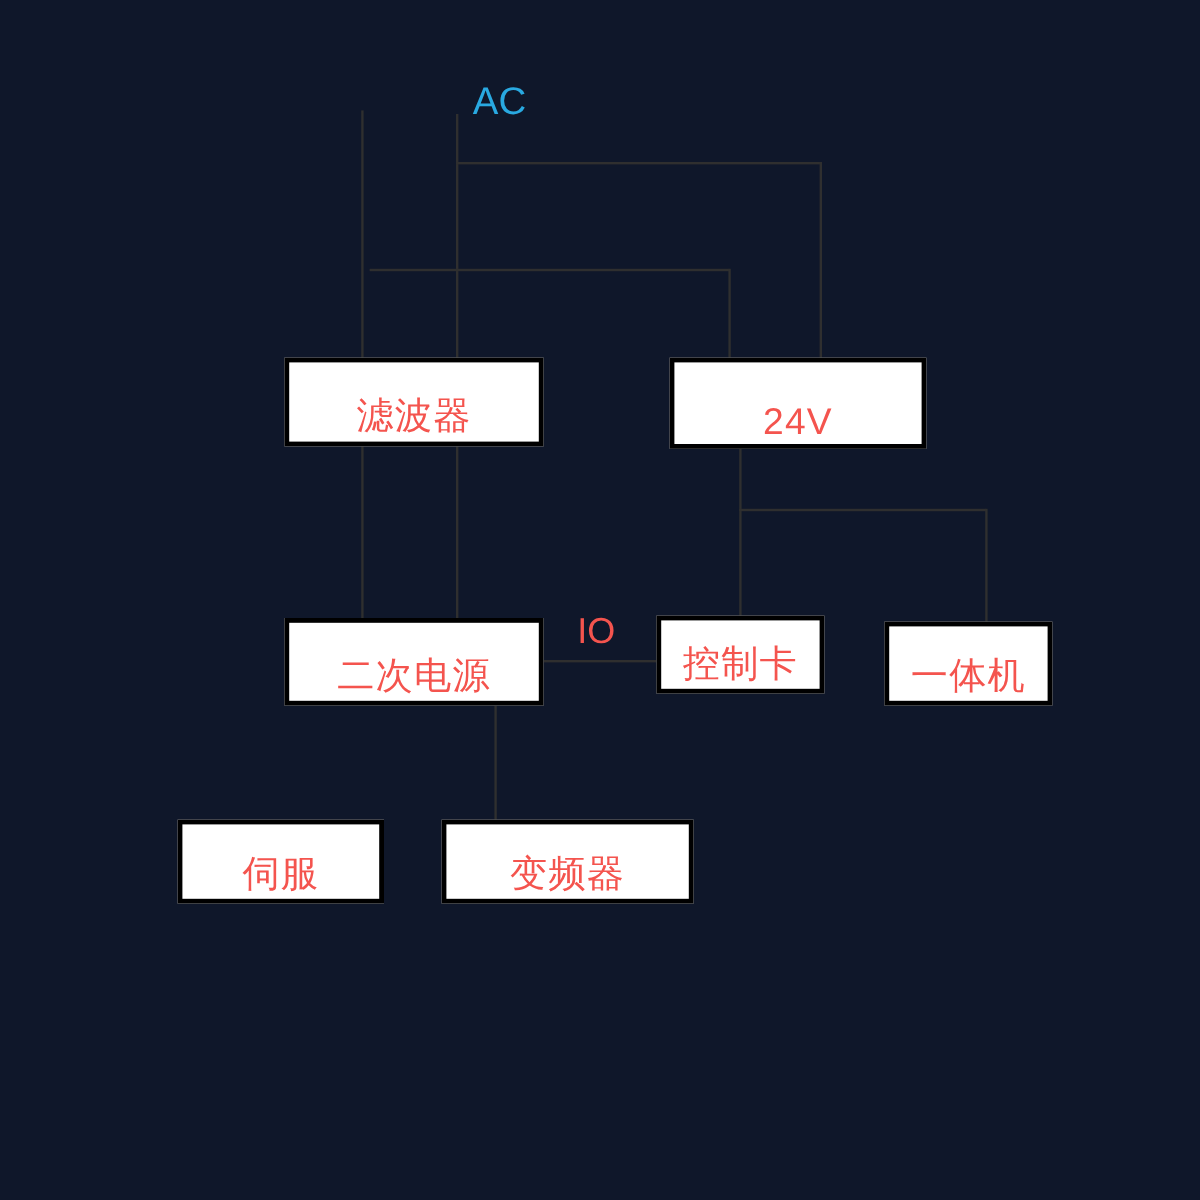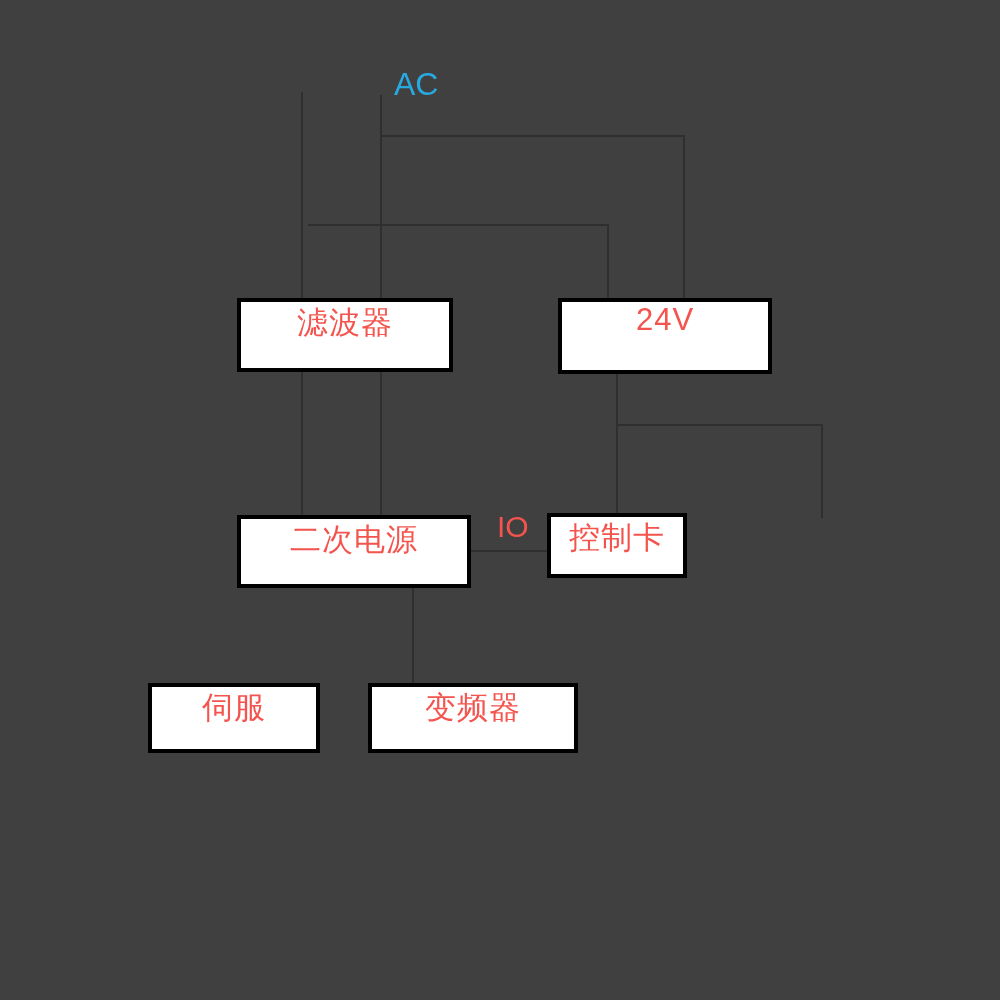--- a/index.html
+++ b/index.html
@@ -5,29 +5,29 @@
   html, body {
     margin: 0;
     padding: 0;
     background: #ffffff;
     font-family: "Liberation Sans", "DejaVu Sans", sans-serif;
   }
   #canvas {
     position: relative;
     width: 1000px;
     height: 1000px;
-    background: #404040;
+    background: #0f172a;
     overflow: hidden;
   }
   .node {
     position: absolute;
     border: 4px solid #000000;
     background: #ffffff;
     display: flex;
-    align-items: flex-start;
+    align-items: flex-end;
     justify-content: center;
     box-sizing: border-box;
   }
   .node-label {
     color: #f4544e;
     font-size: 31px;
     letter-spacing: 1px;
     white-space: nowrap;
   }
   .line {
@@ -43,21 +43,21 @@
   }
   .ac-label { color: #29a9e1; }
   .io-label { color: #f4544e; font-size: 30px; }
 </style>
 </head>
 <body>
 
 <div id="canvas">
 
   <span class="float-label ac-label" style="left:394px; top:66px;">AC</span>
-  <span class="float-label io-label" style="left:481px; top:510px;margin-left:16px;">IO</span>
+  <span class="float-label io-label" style="left:481px; top:510px;">IO</span>
 
   <div class="line v" style="left:301px; top:92px;  height:206px;"></div>
   <div class="line v" style="left:380px; top:95px;  height:203px;"></div>
   <div class="line h" style="left:380px; top:135px; width:305px;"></div>
   <div class="line v" style="left:683px; top:135px; height:163px;"></div>
   <div class="line h" style="left:308px; top:224px; width:300px;"></div>
   <div class="line v" style="left:607px; top:224px; height:74px;"></div>
 
   <div class="line v" style="left:301px; top:372px; height:143px;"></div>
   <div class="line v" style="left:380px; top:372px; height:143px;"></div>
@@ -71,28 +71,31 @@
   <div class="line h" style="left:453px; top:550px; width:94px;"></div>
 
   <div class="node" style="left:237px; top:298px; width:216px; height:74px;">
     <span class="node-label">滤波器</span>
   </div>
 
   <div class="node" style="left:558px; top:298px; width:214px; height:76px;">
     <span class="node-label">24V</span>
   </div>
 
-  <div class="node" style="left:237px; top:515px; width:234px; height:73px;">
+  <div class="node" style="left:237px; top:515px; width:216px; height:73px;">
     <span class="node-label">二次电源</span>
   </div>
 
   <div class="node" style="left:547px; top:513px; width:140px; height:65px;">
     <span class="node-label">控制卡</span>
   </div>
 
+  <div class="node" style="left:737px; top:518px; width:140px; height:70px;">
+    <span class="node-label">一体机</span>
+  </div>
 
   <div class="node" style="left:148px; top:683px; width:172px; height:70px;">
     <span class="node-label">伺服</span>
   </div>
 
   <div class="node" style="left:368px; top:683px; width:210px; height:70px;">
     <span class="node-label">变频器</span>
   </div>
 
 </div>

